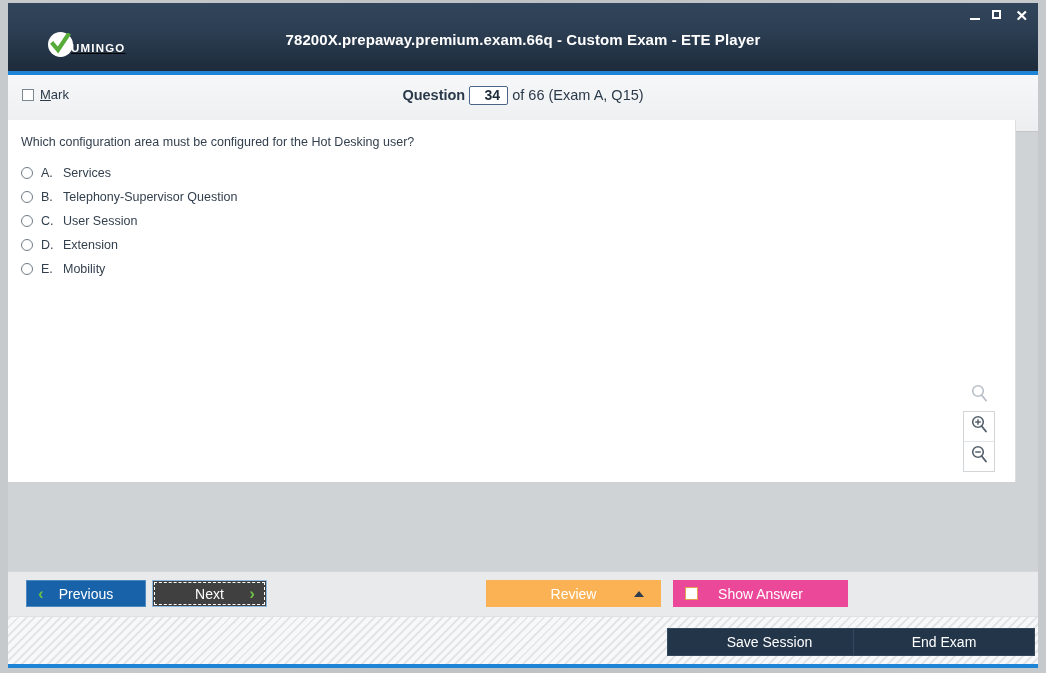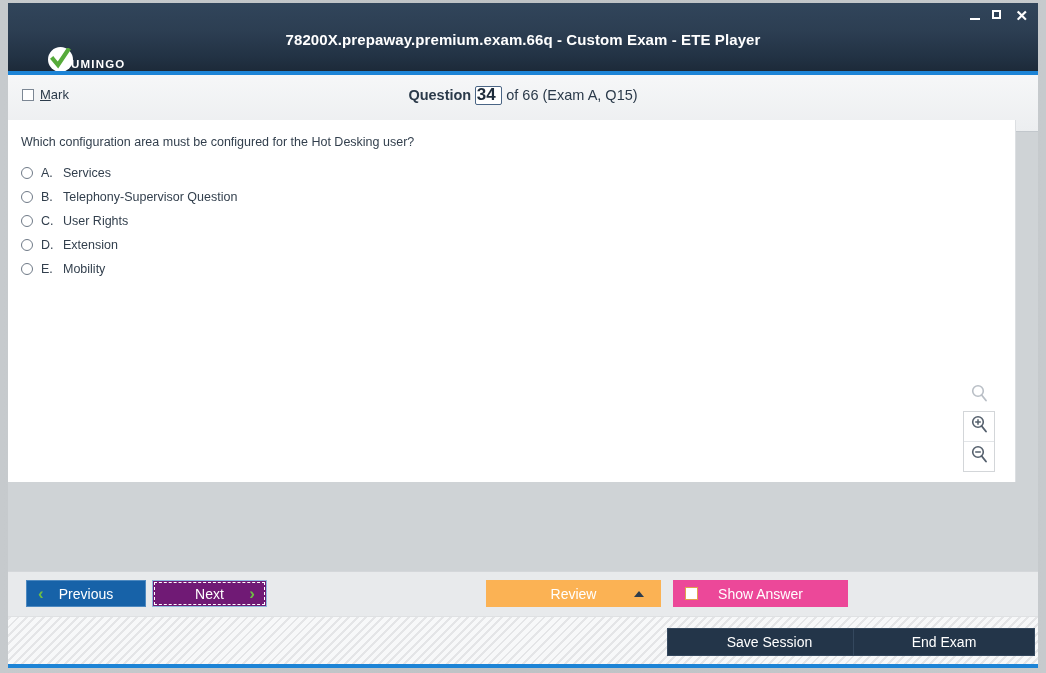--- a/index.html
+++ b/index.html
@@ -59,24 +59,25 @@
     text-align: center;
     color: #ffffff;
     font-size: 15px;
     font-weight: bold;
     letter-spacing: 0.1px;
     white-space: nowrap;
   }
   .logo {
     position: absolute;
     left: 40px;
-    top: 44px;
+    top: 28px;
     display: flex;
-    align-items: flex-start;
+    align-items: flex-end;
     height: 26px;
+    text-decoration: underline;
   }
   .logo-mark {
     width: 25px; height: 25px;
     border-radius: 50%;
     background: #ffffff;
     position: relative;
     flex: 0 0 auto;
   }
   .logo-mark svg { position: absolute; left: 2px; top: 1px; }
   .logo-text {
@@ -158,27 +159,27 @@
     top: 11px;
     text-align: center;
     font-size: 14.5px;
     color: #2b3a4a;
     white-space: nowrap;
   }
   .qcount .lbl { font-weight: bold; }
   .qnum-box {
     display: inline-block;
     min-width: 20px;
-    padding: 1px 5px 2px 0;
+    padding: 1px 5px 2px 12px;
     margin: 0 4px;
     border: 1.6px solid #4a6585;
     border-radius: 2px;
     background: #ffffff;
     font-weight: bold;
-    font-size: 17px;
+    font-size: 14px;
     line-height: 14px;
     text-align: center;
     color: #1d2b3a;
   }
   .qcount .rest { font-weight: normal; }
 
   
   .content {
     position: absolute;
     left: 8px;
@@ -273,21 +274,21 @@
   }
   .btn-prev {
     left: 18px; top: 8px;
     width: 120px; height: 27px;
     background: #1762a8;
     border: 1px solid #4e89c0;
   }
   .btn-next {
     left: 144px; top: 8px;
     width: 115px; height: 27px;
-    background: #701a75;
+    background: #404040;
     border: 1px solid #8fb9de;
     outline: 1px dashed #ffffff;
     outline-offset: -3px;
   }
   .chev {
     position: absolute;
     color: #6fbe44;
     font-size: 17px;
     font-weight: bold;
     line-height: 17px;
@@ -422,21 +423,21 @@
 
       <div class="option">
         <span class="radio"></span>
         <span class="opt-letter">B.</span>
         <span class="opt-text">Telephony-Supervisor Question</span>
       </div>
 
       <div class="option">
         <span class="radio"></span>
         <span class="opt-letter">C.</span>
-        <span class="opt-text">User Rights</span>
+        <span class="opt-text">User Session</span>
       </div>
 
       <div class="option">
         <span class="radio"></span>
         <span class="opt-letter">D.</span>
         <span class="opt-text">Extension</span>
       </div>
 
       <div class="option">
         <span class="radio"></span>

